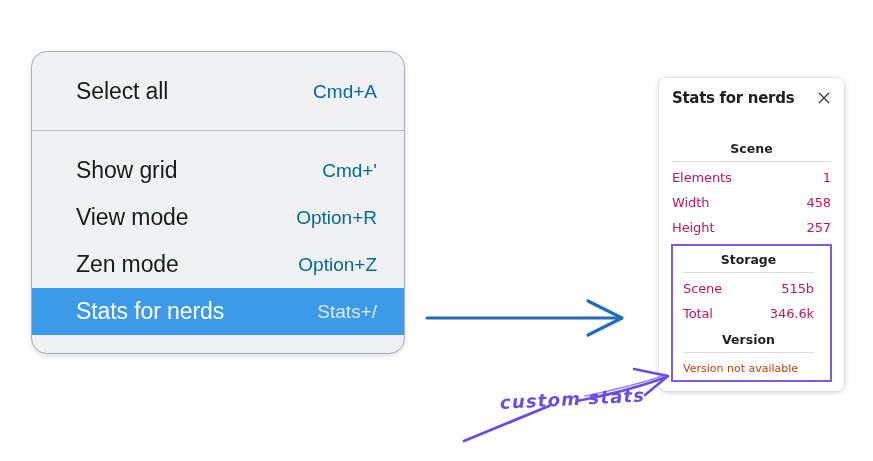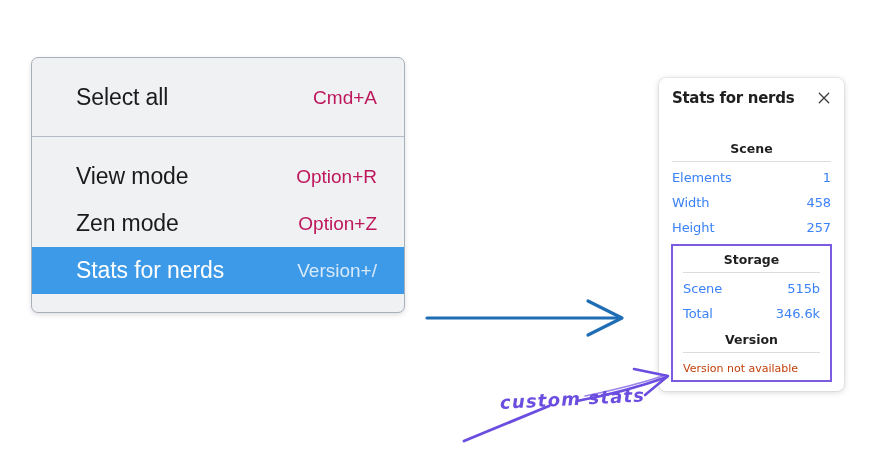--- a/index.html
+++ b/index.html
@@ -13,25 +13,25 @@
     position: relative;
     overflow: hidden;
     font-family: "Liberation Sans", sans-serif;
     -webkit-font-smoothing: antialiased;
   }
 
   
   #context-menu {
     position: absolute;
     left: 31px;
-    top: 57px;
+    top: 51px;
     width: 372px;
     background: #eff1f3;
     border: 1px solid #a8b0bb;
-    border-radius: 7px;
+    border-radius: 16px;
     box-shadow: 0 2px 5px rgba(0,0,0,0.13);
     overflow: hidden;
   }
   .menu-section { padding: 0; }
   .menu-section.top { padding-top: 16px; padding-bottom: 15px; }
   .menu-section.bottom { padding-top: 16px; padding-bottom: 18px; }
   .menu-divider {
     height: 1px;
     background: #b3bcc6;
     width: 100%;
@@ -46,21 +46,21 @@
     cursor: default;
   }
   .menu-item .label {
     font-size: 23px;
     color: #1b1b1b;
     letter-spacing: -0.1px;
     line-height: 1;
   }
   .menu-item .shortcut {
     font-size: 19px;
-    color: #be185d;
+    color: #0369a1;
     line-height: 1;
   }
   .menu-item.selected {
     background: #3d9ae8;
   }
   .menu-item.selected .label { color: #ffffff; }
   .menu-item.selected .shortcut { color: #d8e9f8; }
 
   
   #stats-panel {
@@ -108,31 +108,31 @@
   .hr {
     height: 1px;
     background: #dcdcdc;
     margin: 0 0 3px 0;
   }
   .stat-row {
     display: flex;
     justify-content: space-between;
     align-items: baseline;
     font-size: 13px;
-    color: #3b82f6;
+    color: #be185d;
     padding: 5px 0 5px 0;
   }
   .stat-row .k { letter-spacing: -0.1px; }
   .stat-row .v { letter-spacing: -0.1px; }
 
   
   #custom-stats-group {
     border: 2px solid #7b5ce0;
     margin: 4px -1px 0 -1px;
-    padding: 0 10px 0 10px;
+    padding: 0 16px 0 10px;
   }
   .note-row {
     font-size: 11px;
     color: #c2410c;
     padding: 6px 0 5px 0;
     white-space: nowrap;
   }
 
   
   #annotations {
@@ -165,30 +165,34 @@
     <div class="menu-item">
       <span class="label">Select all</span>
       <span class="shortcut">Cmd+A</span>
     </div>
   </div>
 
   <div class="menu-divider"></div>
 
   <div class="menu-section bottom">
     <div class="menu-item">
+      <span class="label">Show grid</span>
+      <span class="shortcut">Cmd+'</span>
+    </div>
+    <div class="menu-item">
       <span class="label">View mode</span>
       <span class="shortcut">Option+R</span>
     </div>
     <div class="menu-item">
       <span class="label">Zen mode</span>
       <span class="shortcut">Option+Z</span>
     </div>
     <div class="menu-item selected">
       <span class="label">Stats for nerds</span>
-      <span class="shortcut">Version+/</span>
+      <span class="shortcut">Stats+/</span>
     </div>
   </div>
 
 </div>
 
 <div id="stats-panel">
 
   <div class="panel-header">
     <span class="panel-title">Stats for nerds</span>
     <span class="close-icon">

